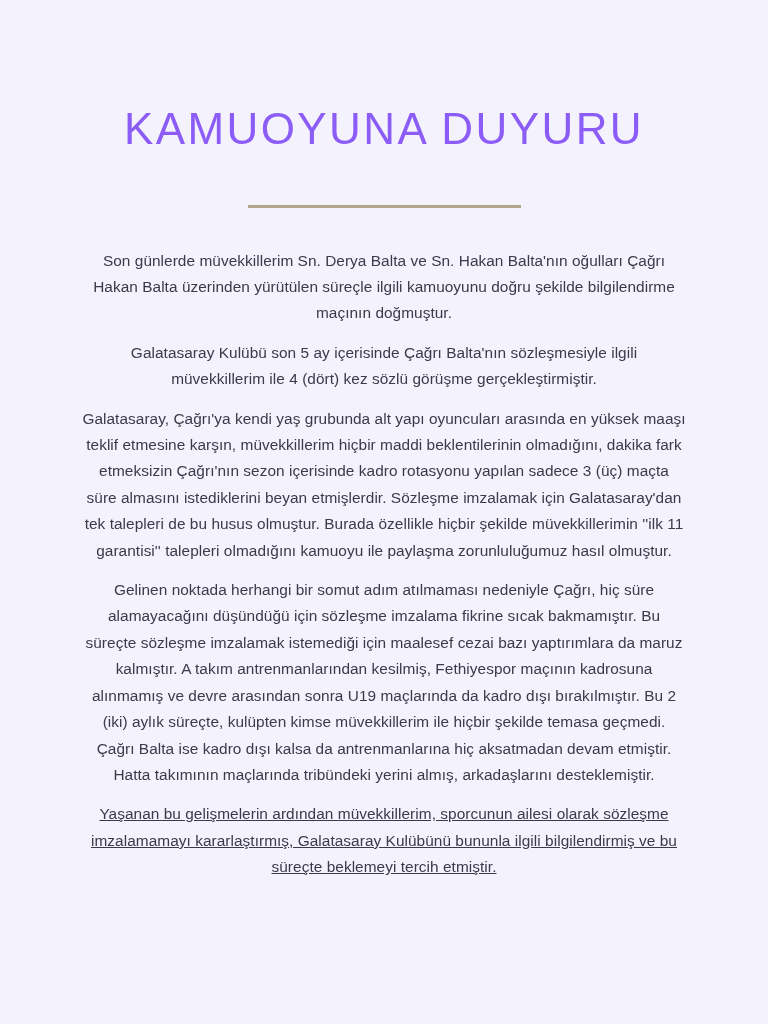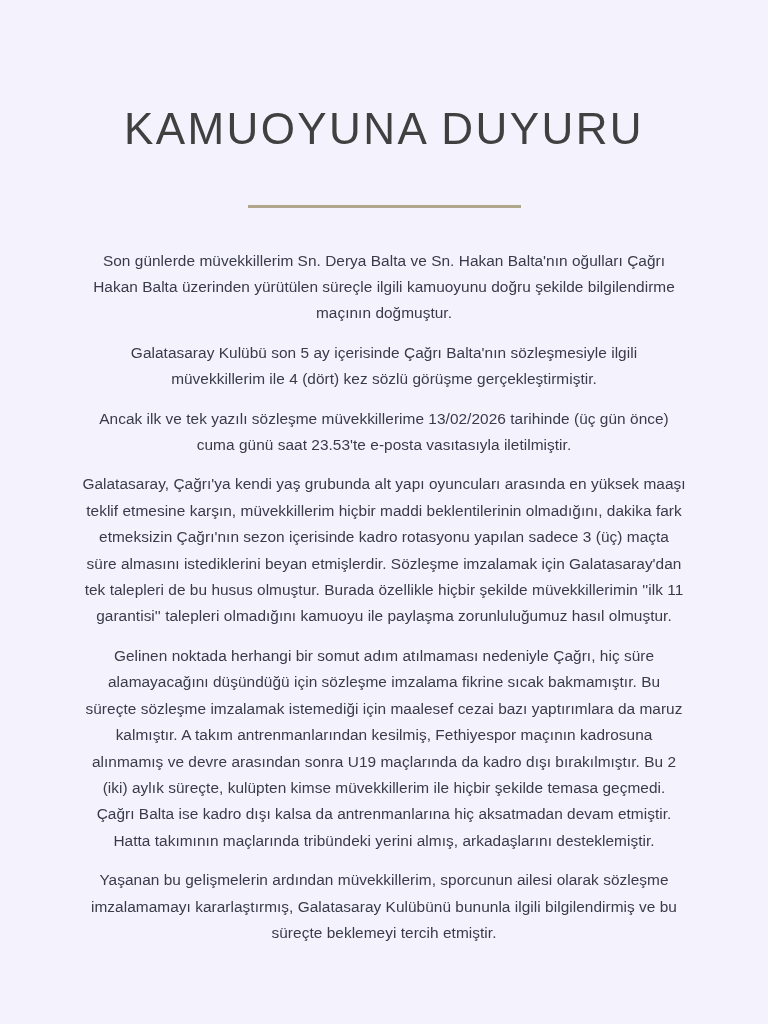--- a/index.html
+++ b/index.html
@@ -24,21 +24,21 @@
   .doc-header {
     padding-top: 104px;
     text-align: center;
   }
 
   .doc-title {
     margin: 0;
     font-size: 44px;
     font-weight: 300;
     letter-spacing: 2.4px;
-    color: #404040;
+    color: #8b5cf6;
     line-height: 1.15;
     white-space: nowrap;
   }
 
   .title-rule {
     width: 273px;
     height: 3px;
     background: #b0a68c;
     margin: 50px auto 0 auto;
     border: none;
@@ -55,34 +55,34 @@
     text-align: center;
     font-size: 15.4px;
     line-height: 26.4px;
     color: #3a3a4a;
     font-weight: 400;
     letter-spacing: 0.05px;
   }
 
   .doc-paragraph:last-child {
     margin-bottom: 16px;
+    text-decoration: underline;
   }
 </style>
 </head>
 <body>
 
 <div class="page">
 
   <div class="doc-header">
     <h1 class="doc-title">KAMUOYUNA DUYURU</h1>
     <div class="title-rule"></div>
   </div>
 
   <div class="doc-body">
     <p class="doc-paragraph">Son günlerde müvekkillerim Sn. Derya Balta ve Sn. Hakan Balta'nın oğulları Çağrı Hakan Balta üzerinden yürütülen süreçle ilgili kamuoyunu doğru şekilde bilgilendirme maçının doğmuştur.</p>
     <p class="doc-paragraph">Galatasaray Kulübü son 5 ay içerisinde Çağrı Balta'nın sözleşmesiyle ilgili müvekkillerim ile 4 (dört) kez sözlü görüşme gerçekleştirmiştir.</p>
-    <p class="doc-paragraph">Ancak ilk ve tek yazılı sözleşme müvekkillerime 13/02/2026 tarihinde (üç gün önce) cuma günü saat 23.53'te e-posta vasıtasıyla iletilmiştir.</p>
     <p class="doc-paragraph">Galatasaray, Çağrı'ya kendi yaş grubunda alt yapı oyuncuları arasında en yüksek maaşı teklif etmesine karşın, müvekkillerim hiçbir maddi beklentilerinin olmadığını, dakika fark etmeksizin Çağrı'nın sezon içerisinde kadro rotasyonu yapılan sadece 3 (üç) maçta süre almasını istediklerini beyan etmişlerdir. Sözleşme imzalamak için Galatasaray'dan tek talepleri de bu husus olmuştur. Burada özellikle hiçbir şekilde müvekkillerimin ''ilk 11 garantisi'' talepleri olmadığını kamuoyu ile paylaşma zorunluluğumuz hasıl olmuştur.</p>
     <p class="doc-paragraph">Gelinen noktada herhangi bir somut adım atılmaması nedeniyle Çağrı, hiç süre alamayacağını düşündüğü için sözleşme imzalama fikrine sıcak bakmamıştır. Bu süreçte sözleşme imzalamak istemediği için maalesef cezai bazı yaptırımlara da maruz kalmıştır. A takım antrenmanlarından kesilmiş, Fethiyespor maçının kadrosuna alınmamış ve devre arasından sonra U19 maçlarında da kadro dışı bırakılmıştır. Bu 2 (iki) aylık süreçte, kulüpten kimse müvekkillerim ile hiçbir şekilde temasa geçmedi. Çağrı Balta ise kadro dışı kalsa da antrenmanlarına hiç aksatmadan devam etmiştir. Hatta takımının maçlarında tribündeki yerini almış, arkadaşlarını desteklemiştir.</p>
     <p class="doc-paragraph">Yaşanan bu gelişmelerin ardından müvekkillerim, sporcunun ailesi olarak sözleşme imzalamamayı kararlaştırmış, Galatasaray Kulübünü bununla ilgili bilgilendirmiş ve bu süreçte beklemeyi tercih etmiştir.</p>
   </div>
 
 </div>
 
 </body></html>

